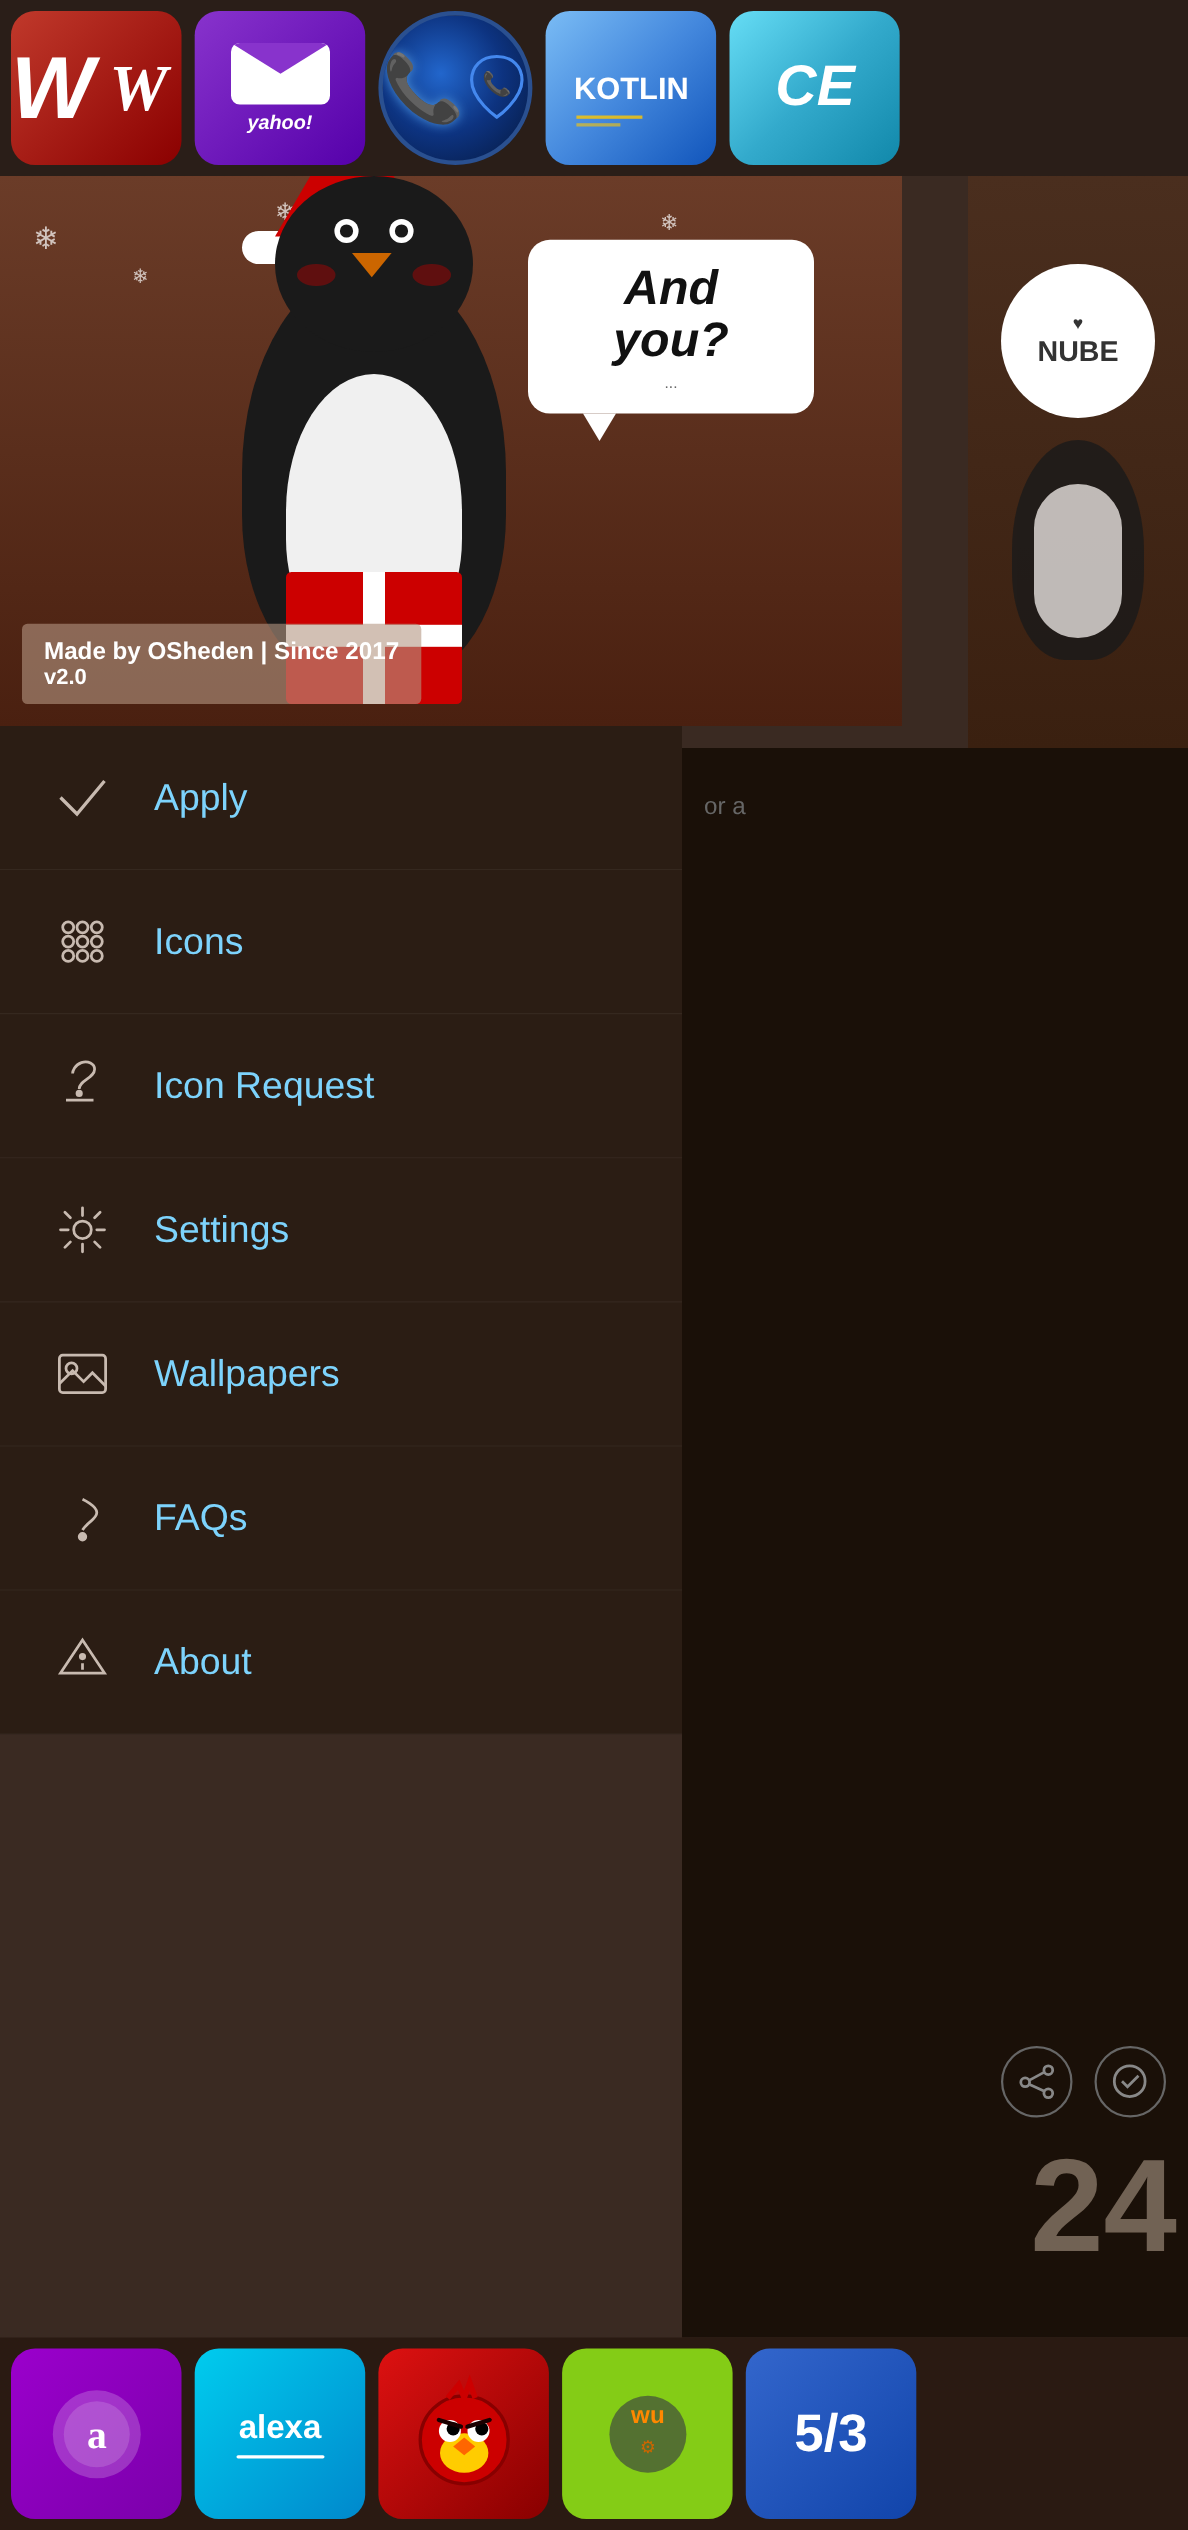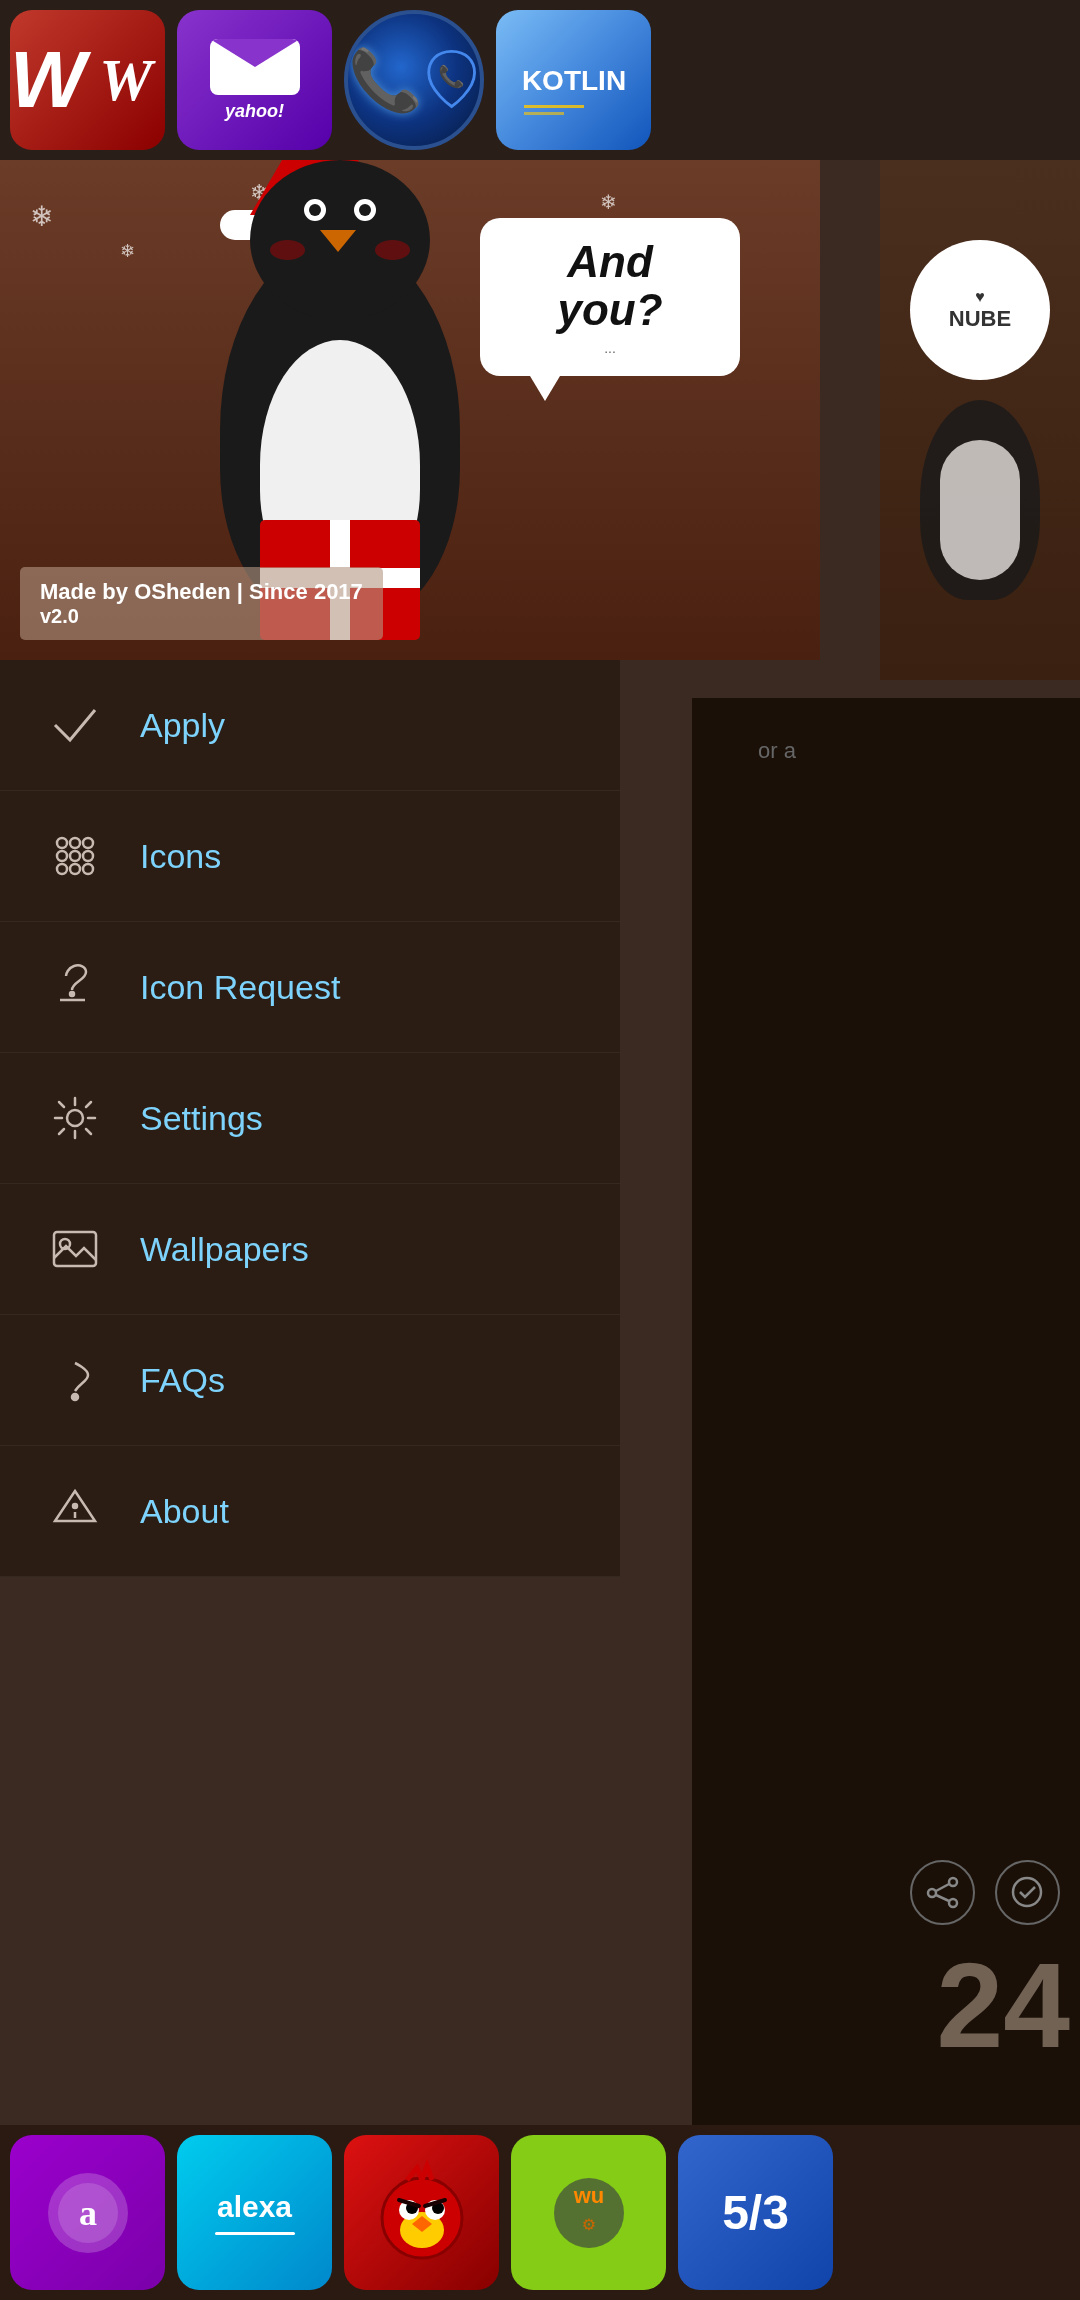--- a/index.html
+++ b/index.html
@@ -446,27 +446,26 @@
     }
     .icon-53 span {
       color: white;
       font-size: 42px;
       font-weight: bold;
     }
 
     
     .right-content-area {
       position: absolute;
-      top: 698px;
+      top: 680px;
       right: 0;
-      width: 388px;
+      width: 460px;
       bottom: 175px;
       background: #1a1008;
       z-index: 1;
-      padding-left: 46px;
     }
   </style>
 </head>
 <body>
 
 <div class="top-icons">
 
   <div class="app-icon icon-walp">
     <svg width="100" height="100" viewBox="0 0 100 100">
       <text x="50" y="75" text-anchor="middle" font-size="75" font-weight="bold" font-style="italic" fill="white" font-family="serif">W</text>
@@ -488,20 +487,25 @@
   </div>
 
   <div class="app-icon icon-kotlin" style="background: linear-gradient(135deg, #7abcf5, #4488dd, #1155bb); padding: 10px;">
     <svg width="120" height="110" viewBox="0 0 120 110">
       <text x="60" y="65" text-anchor="middle" font-size="28" font-weight="bold" fill="white" font-family="sans-serif">KOTLIN</text>
       <rect x="10" y="80" width="60" height="3" fill="rgba(255,200,0,0.8)"></rect>
       <rect x="10" y="87" width="40" height="3" fill="rgba(255,200,0,0.6)"></rect>
     </svg>
   </div>
 
+  <div class="app-icon icon-ce" style="background: linear-gradient(135deg, #66ddf5, #33aacc, #1188aa); clip-path: polygon(0 0, 100% 0, 100% 100%, 0 100%);">
+    <svg width="120" height="110" viewBox="0 0 120 110">
+      <text x="60" y="70" text-anchor="middle" font-size="52" font-weight="bold" fill="white" font-family="sans-serif" style="font-style: italic;">CE</text>
+    </svg>
+  </div>
 </div>
 
 <div class="main-illustration">
 
   <span class="snowflake" style="top: 40px; left: 30px; font-size: 28px;">❄</span>
   <span class="snowflake" style="top: 80px; left: 120px; font-size: 18px;">❄</span>
   <span class="snowflake" style="top: 20px; left: 250px; font-size: 22px;">❄</span>
   <span class="snowflake" style="top: 60px; left: 380px; font-size: 16px;">❄</span>
   <span class="snowflake" style="top: 30px; left: 600px; font-size: 20px;">❄</span>
   <span class="snowflake" style="top: 140px; left: 500px; font-size: 14px;">❄</span>
@@ -545,21 +549,21 @@
       <p>v2.0</p>
     </div>
   </div>
 </div>
 
 <div class="bg-right">
   <div class="bg-right-content">
 
     <div class="nube-bubble">
       <span class="heart">♥</span>
-      <span style="font-size: 22px; font-weight: bold; color: #333;">NUBE</span>
+      <span style="font-size: 26px; font-weight: bold; color: #333;">NUBE</span>
     </div>
 
     <div style="width: 120px; height: 200px; background: #1a1a1a; border-radius: 50% 50% 40% 40%; position: relative; opacity: 0.8;">
       <div style="position: absolute; bottom: 20px; left: 20px; width: 80px; height: 140px; background: #e0e0e0; border-radius: 40px;"></div>
     </div>
   </div>
 </div>
 
 <div class="right-content-area">
   <div style="padding: 40px 20px; color: #666; font-size: 22px;">

